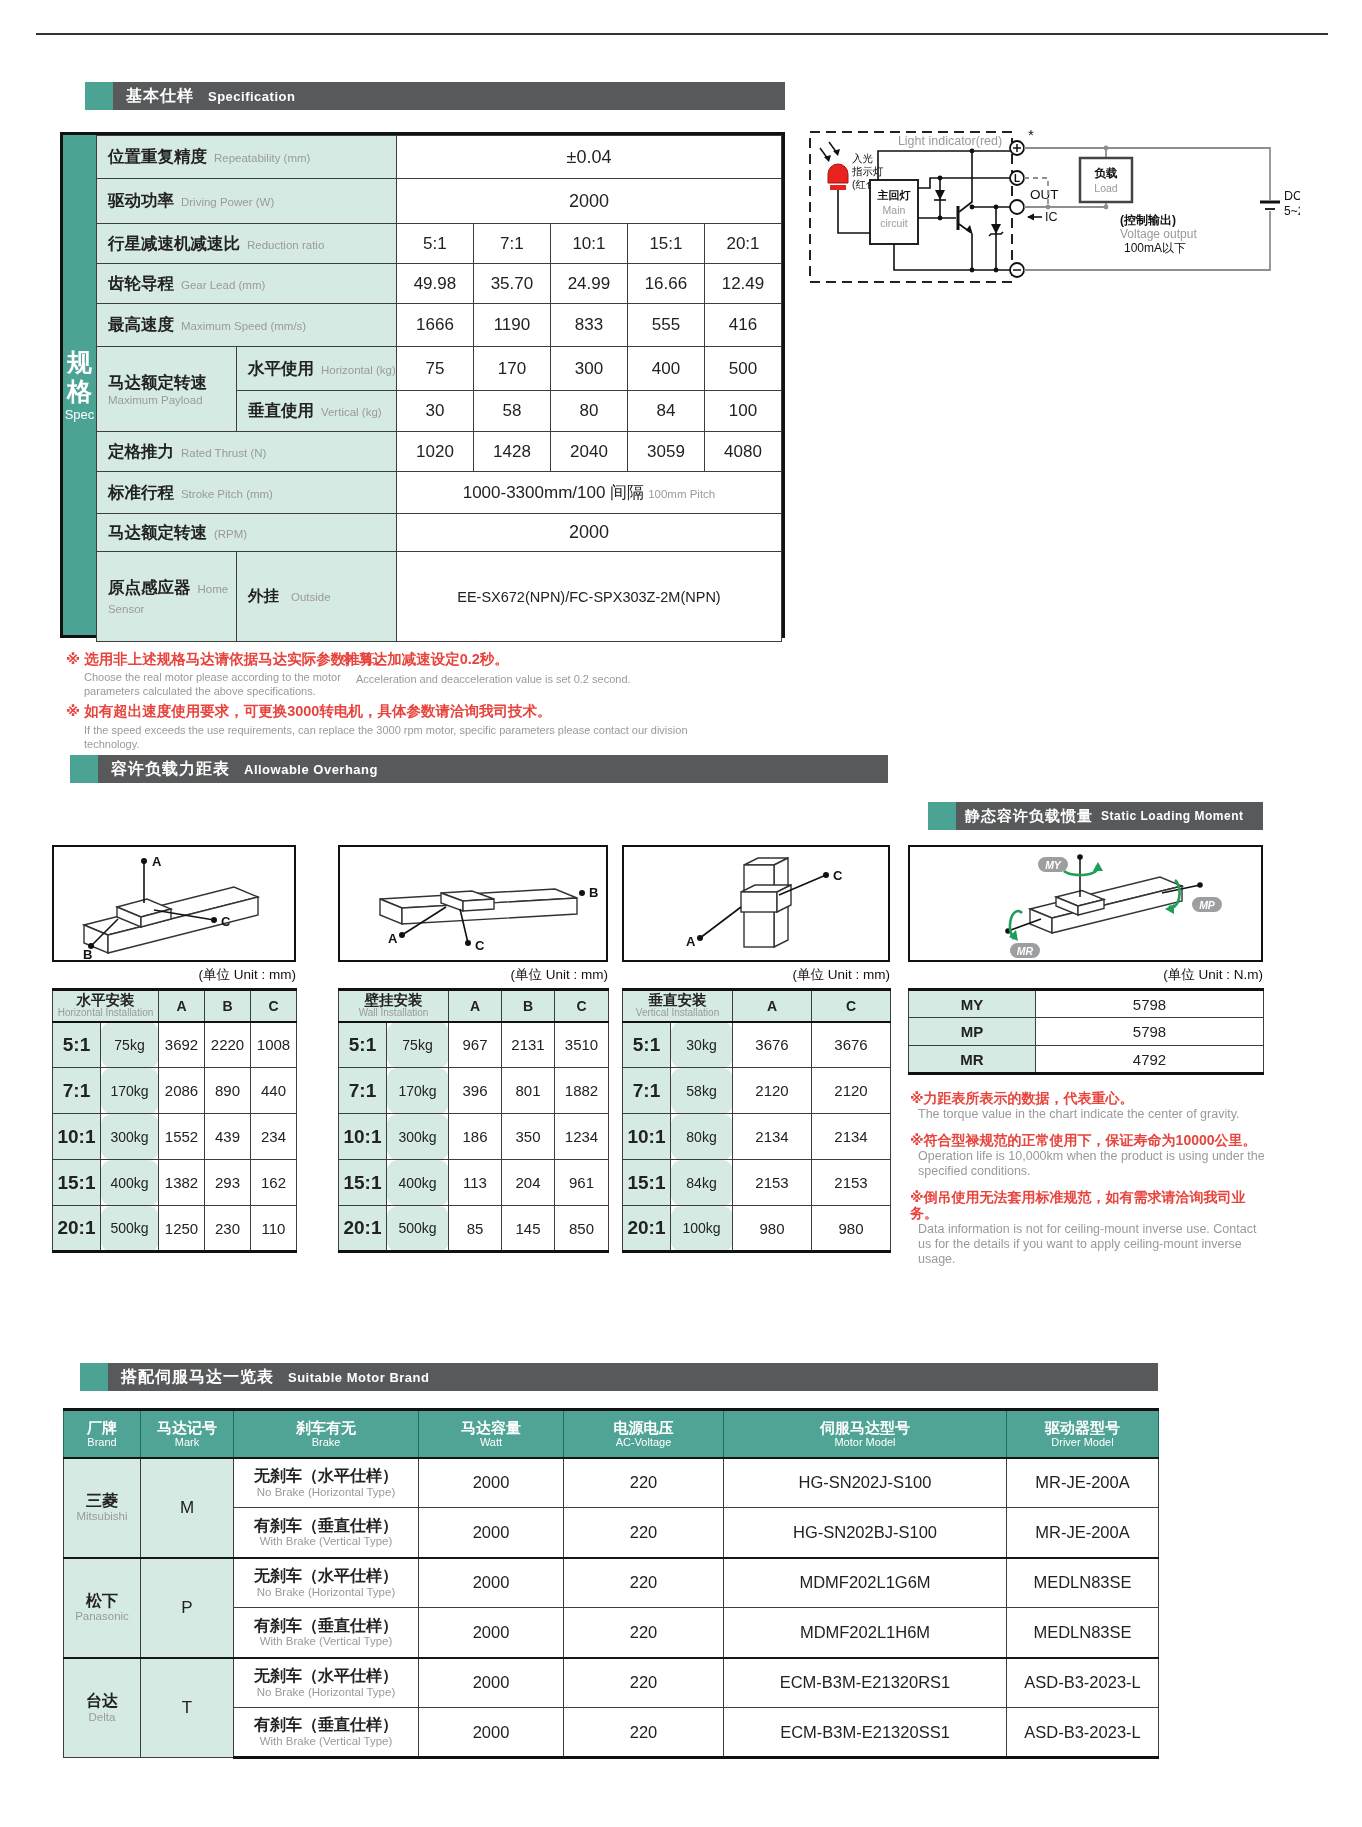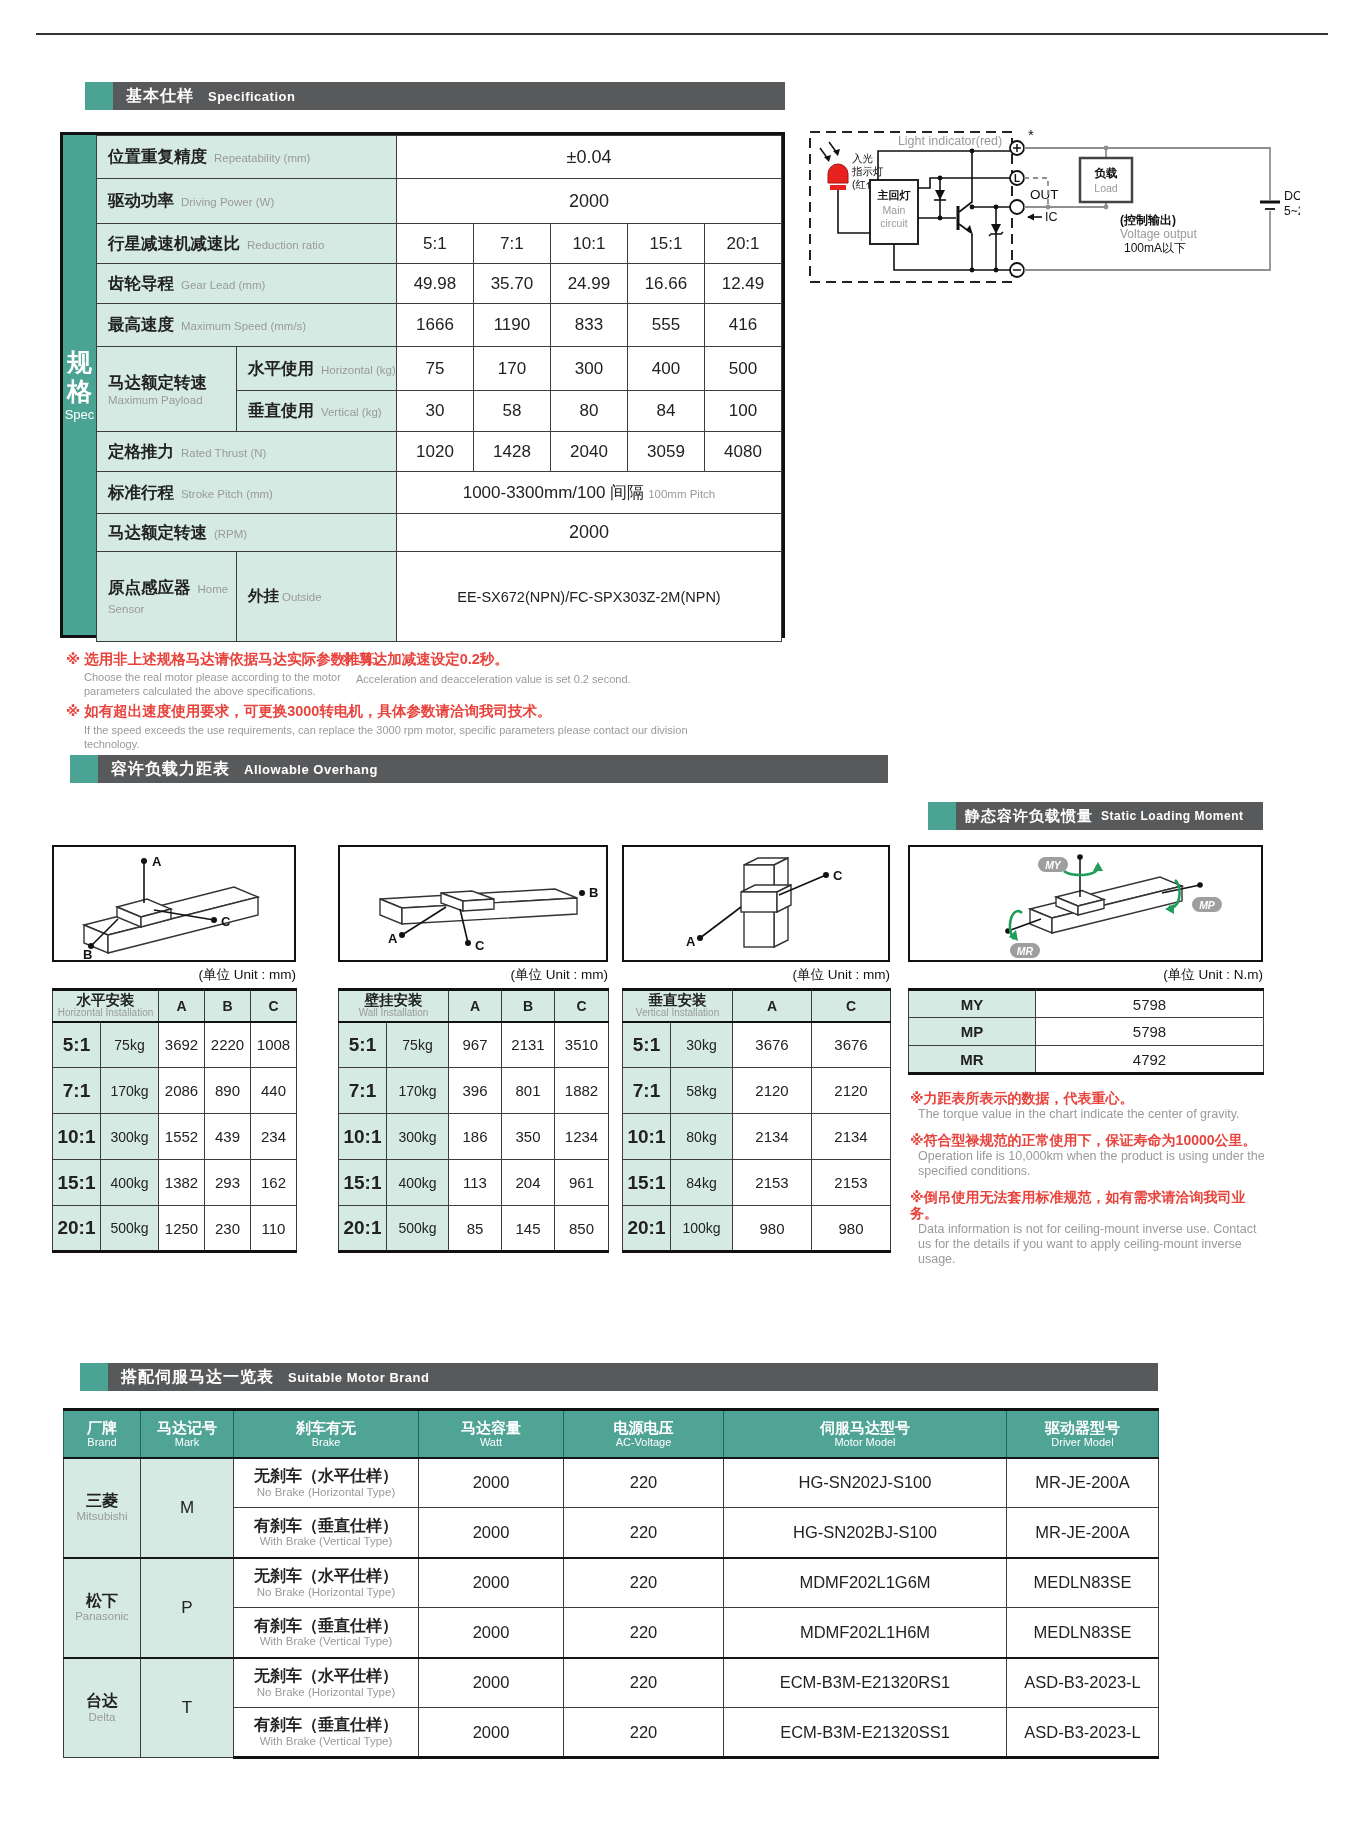--- a/index.html
+++ b/index.html
@@ -40,21 +40,21 @@
   
   .oh { position:absolute; top:988px; border-collapse:collapse; table-layout:fixed; }
   .oh th, .oh td { border:1px solid #3d3d3d; text-align:center; vertical-align:middle; padding:0; }
   .oh tr.hd { height:32px; border-top:3px solid #111; }
   .oh tr.hd th { background:#d5eae3; font-size:14px; color:#222; border-bottom:2px solid #111; }
   .oh tr.hd th .tzh { display:block; font-size:14.5px; font-weight:bold; line-height:1.05; }
   .oh tr.hd th .ten { display:block; font-size:10px; font-weight:normal; color:#9a9a9a; line-height:1.05; }
   .oh tr.bd { height:46px; }
   .oh tr.bd:last-child td { border-bottom:3px solid #111; }
   .oh td.r { background:#d5eae3; font-size:19px; font-weight:bold; color:#222; }
-  .oh td.w { background:#d5eae3; font-size:14px; color:#222; }
+  .oh td.w { background:#d5eae3; font-size:14px; color:#222;border-radius:11px; }
   .oh td.v { background:#fff; font-size:15px; color:#222; }
 
   
   .st { position:absolute; left:908px; top:988px; border-collapse:collapse; table-layout:fixed; width:355px; }
   .st td { border:1px solid #3d3d3d; height:28px; text-align:center; vertical-align:middle; }
   .st tr:first-child td { border-top:3px solid #111; }
   .st tr:last-child td { border-bottom:3px solid #111; }
   .st td.k { background:#d5eae3; font-weight:bold; font-size:15px; color:#222; }
   .st td.u { background:#fff; font-size:15px; color:#222; }
 
@@ -173,21 +173,21 @@
       <tr style="height:42px">
         <td class="lbl" colspan="2"><span class="zh">标准行程</span><span class="en">Stroke Pitch (mm)</span></td>
         <td class="val" colspan="5"><span>1000-3300mm/100 间隔</span><span class="small">100mm Pitch</span></td>
       </tr>
       <tr style="height:38px">
         <td class="lbl" colspan="2"><span class="zh">马达额定转速</span><span class="en">(RPM)</span></td>
         <td class="val" colspan="5" style="font-size:18px">2000</td>
       </tr>
       <tr style="height:90px">
         <td class="lbl"><span class="zh">原点感应器</span><span class="en">Home Sensor</span></td>
-        <td class="sub"><span class="zh" style="font-size:15.5px">外挂</span><span class="en" style="margin-left:3px">Outside</span></td>
+        <td class="sub"><span class="zh" style="font-size:15.5px">外挂</span><span class="en" style="margin-left:12px">Outside</span></td>
         <td class="val" colspan="5" style="font-size:14.5px">EE-SX672(NPN)/FC-SPX303Z-2M(NPN)</td>
       </tr>
     </tbody>
       </table>
   </div>
 
   <div class="note-zh" style="left:66px; top:650px;">※ 选用非上述规格马达请依据马达实际参数推算。</div>
   <div class="note-en" style="left:84px; top:671px; width:300px;">Choose the real motor please according to the motor parameters calculated the above specifications.</div>
   <div class="note-zh" style="left:340px; top:650px;">※ 马达加减速设定0.2秒。</div>
   <div class="note-en" style="left:356px; top:673px; width:320px;">Acceleration and deacceleration value is set 0.2 second.</div>

